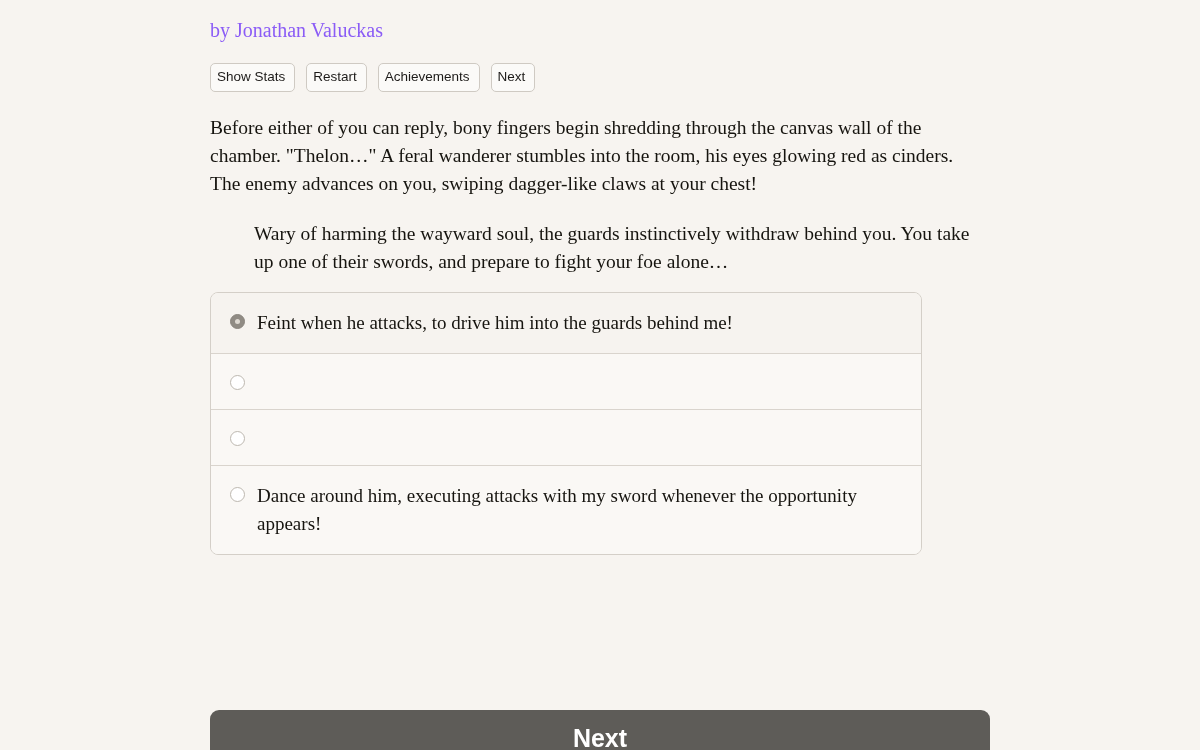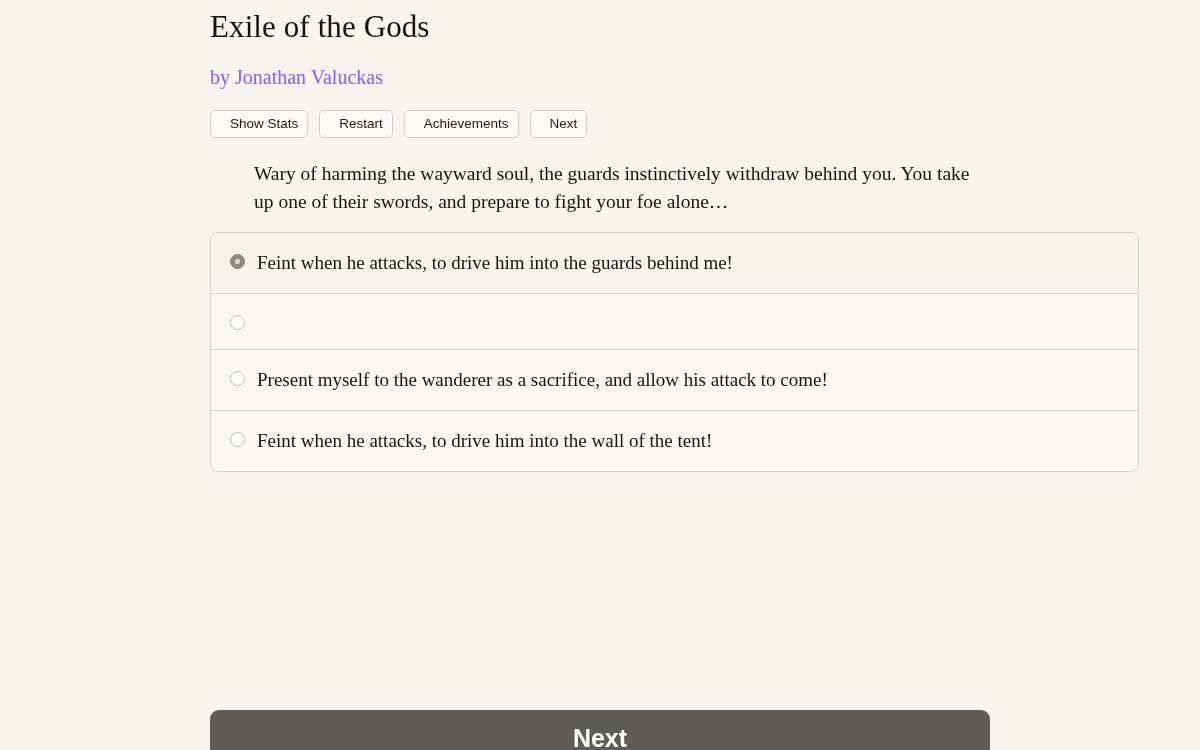--- a/index.html
+++ b/index.html
@@ -56,40 +56,40 @@
     padding-top: 21px;
   }
   .toolbar-button {
     font-family: "Liberation Sans", "DejaVu Sans", sans-serif;
     font-size: 13.5px;
     line-height: 1;
     color: #1d1b19;
     background: #fbfaf8;
     border: 1px solid #cfcac3;
     border-radius: 5px;
-    padding: 6px 9px 7px 19px;
+    padding: 6px 9px 7px 6px;
     cursor: pointer;
     white-space: nowrap;
   }
 
   
   .story-body { padding-top: 22px; }
   .story-paragraph {
     font-size: 19.5px;
     line-height: 28px;
     margin: 0 0 22px 0;
     color: #16140f;
     max-width: 775px;
   }
   .story-paragraph:last-child { margin-bottom: 0; margin-left: 44px; }
 
   
   .choice-list {
     margin-top: 16px;
-    width: 929px;
+    width: 712px;
     border: 1px solid #d4cfc8;
     border-radius: 8px;
     background: #faf8f5;
     overflow: hidden;
   }
   .choice-row {
     display: flex;
     align-items: flex-start;
     gap: 12px;
     padding: 16px 18px 16px 19px;
@@ -151,57 +151,56 @@
     padding: 0;
   }
 </style>
 </head>
 <body>
 
 <div id="game-root">
 
   <div class="content-column">
 
-    <h1 class="story-title">Exile of the Gods</h1>
 
     <p class="story-byline">by Jonathan Valuckas</p>
 
     <div class="toolbar">
       <button class="toolbar-button">Show Stats</button>
       <button class="toolbar-button">Restart</button>
       <button class="toolbar-button">Achievements</button>
       <button class="toolbar-button">Next</button>
     </div>
 
     <div class="story-body">
+      <p class="story-paragraph">Before either of you can reply, bony fingers begin shredding through the canvas wall of the chamber. "Thelon…" A feral wanderer stumbles into the room, his eyes glowing red as cinders. The enemy advances on you, swiping dagger-like claws at your chest!</p>
       <p class="story-paragraph">Wary of harming the wayward soul, the guards instinctively withdraw behind you. You take up one of their swords, and prepare to fight your foe alone…</p>
     </div>
 
     <div class="choice-list">
 
       <div class="choice-row selected">
         <span class="radio checked"></span>
         <span class="choice-text">Feint when he attacks, to drive him into the guards behind me!</span>
       </div>
 
       <div class="choice-row">
         <span class="radio"></span>
       </div>
 
 
       <div class="choice-row">
         <span class="radio"></span>
-        <span class="choice-text">Present myself to the wanderer as a sacrifice, and allow his attack to come!</span>
-      </div>
-
+      </div>
 
       <div class="choice-row">
         <span class="radio"></span>
-        <span class="choice-text">Feint when he attacks, to drive him into the wall of the tent!</span>
-      </div>
+        <span class="choice-text">Dance around him, executing attacks with my sword whenever the opportunity appears!</span>
+      </div>
+
 
     </div>
 
   </div>
 
   <button class="next-button">Next</button>
 
 </div>
 
 </body></html>

